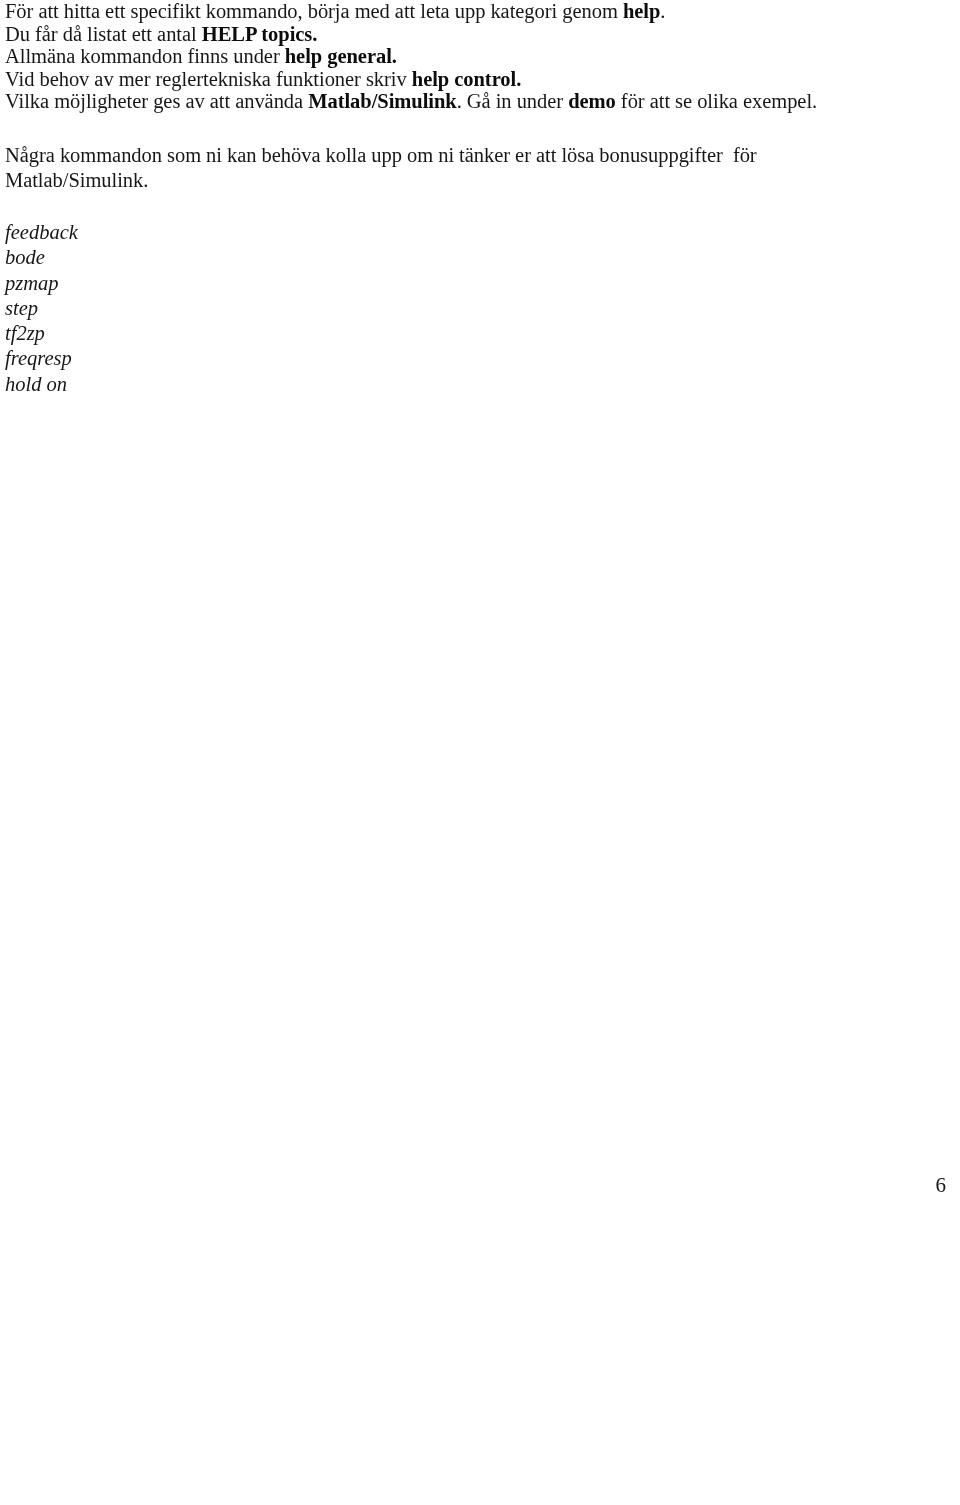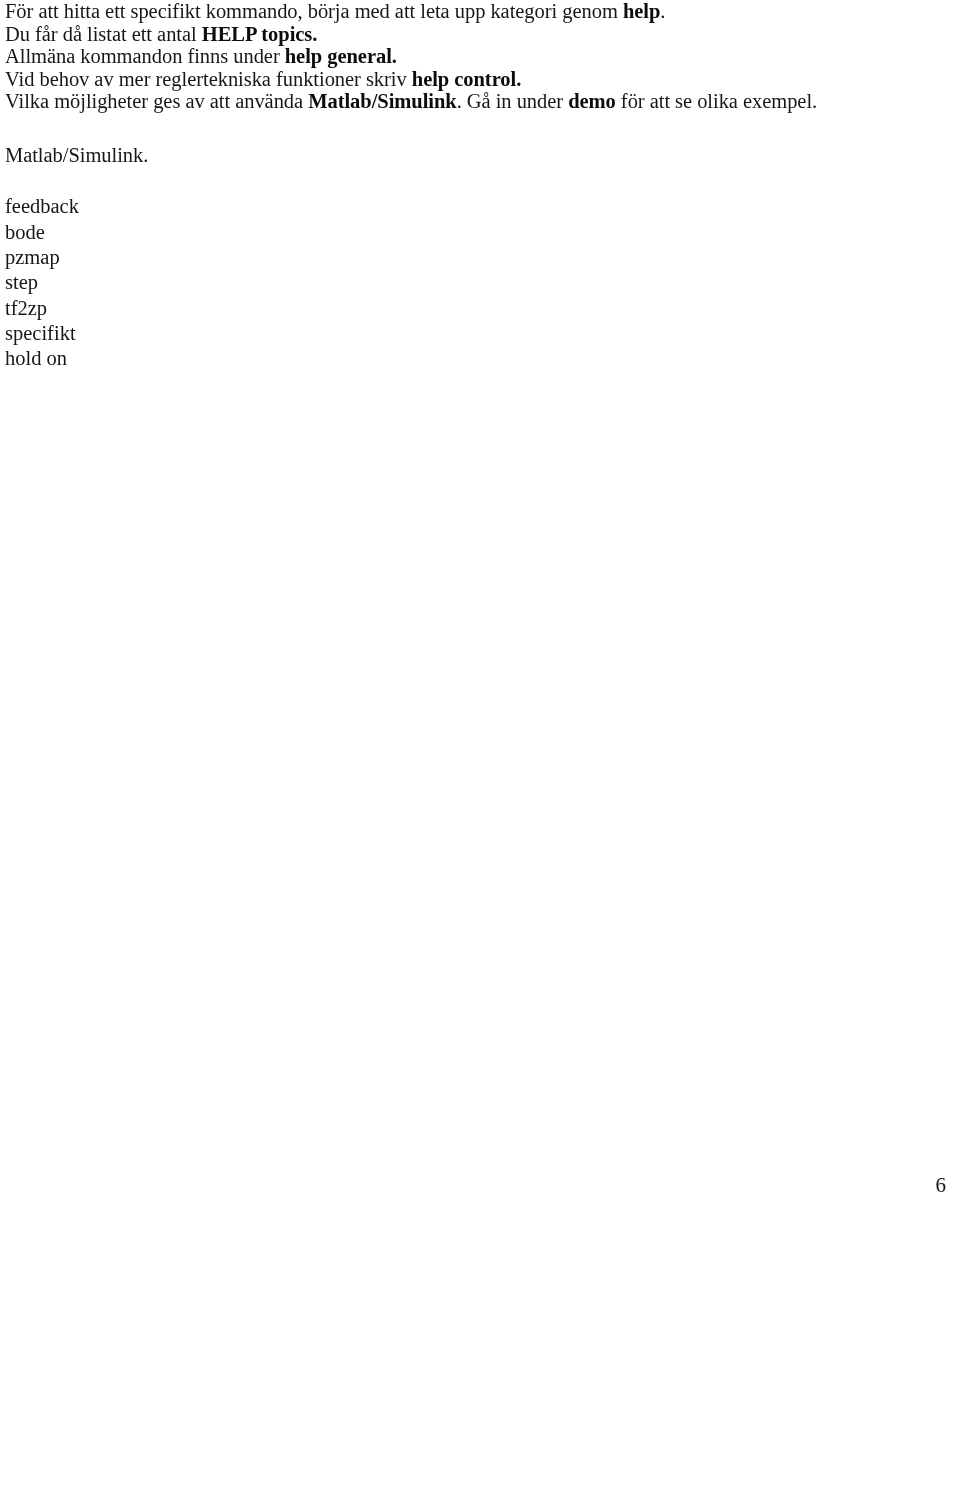--- a/index.html
+++ b/index.html
@@ -68,20 +68,21 @@
   }
 
   
   .cmd-list {
     margin: 0;
     padding: 0;
     list-style: none;
     margin-top: 26px;
     font-size: 20.5px;
     line-height: 25.3px;
+    font-style: italic;
   }
   .cmd-list li {
     display: block;
     color: #171717;
     white-space: pre;
   }
 
   
   .page-number {
     position: absolute;
@@ -95,29 +96,29 @@
 </style>
 </head>
 <body>
 
 <div class="page">
 
   <div class="content">
 
     <div class="intro-block"><span class="intro-line"><span>För att hitta ett specifikt kommando, börja med att leta upp kategori genom </span><b class="cmd">help</b><span>.</span></span><span class="intro-line"><span>Du får då listat ett antal </span><b class="cmd">HELP topics.</b></span><span class="intro-line"><span>Allmäna kommandon finns under </span><b class="cmd">help general.</b></span><span class="intro-line"><span>Vid behov av mer reglertekniska funktioner skriv </span><b class="cmd">help control.</b></span><span class="intro-line"><span>Vilka möjligheter ges av att använda </span><b class="cmd">Matlab/Simulink</b><span>. Gå in under </span><b class="cmd">demo</b><span> för att se olika exempel.</span></span></div>
 
-    <div class="note-block"><span class="note-line"><span>Matlab/Simulink.</span></span></div>
+    <div class="note-block"><span class="note-line"><span>Några kommandon som ni kan behöva kolla upp om ni tänker er att lösa bonusuppgifter  för</span></span><span class="note-line"><span>Matlab/Simulink.</span></span></div>
 
     <ul class="cmd-list">
         <li>feedback</li>
         <li>bode</li>
         <li>pzmap</li>
         <li>step</li>
         <li>tf2zp</li>
-        <li>specifikt</li>
+        <li>freqresp</li>
         <li>hold on</li>
       </ul>
 
   </div>
 
   <div class="page-number">6</div>
 
 </div>
 
 </body></html>

